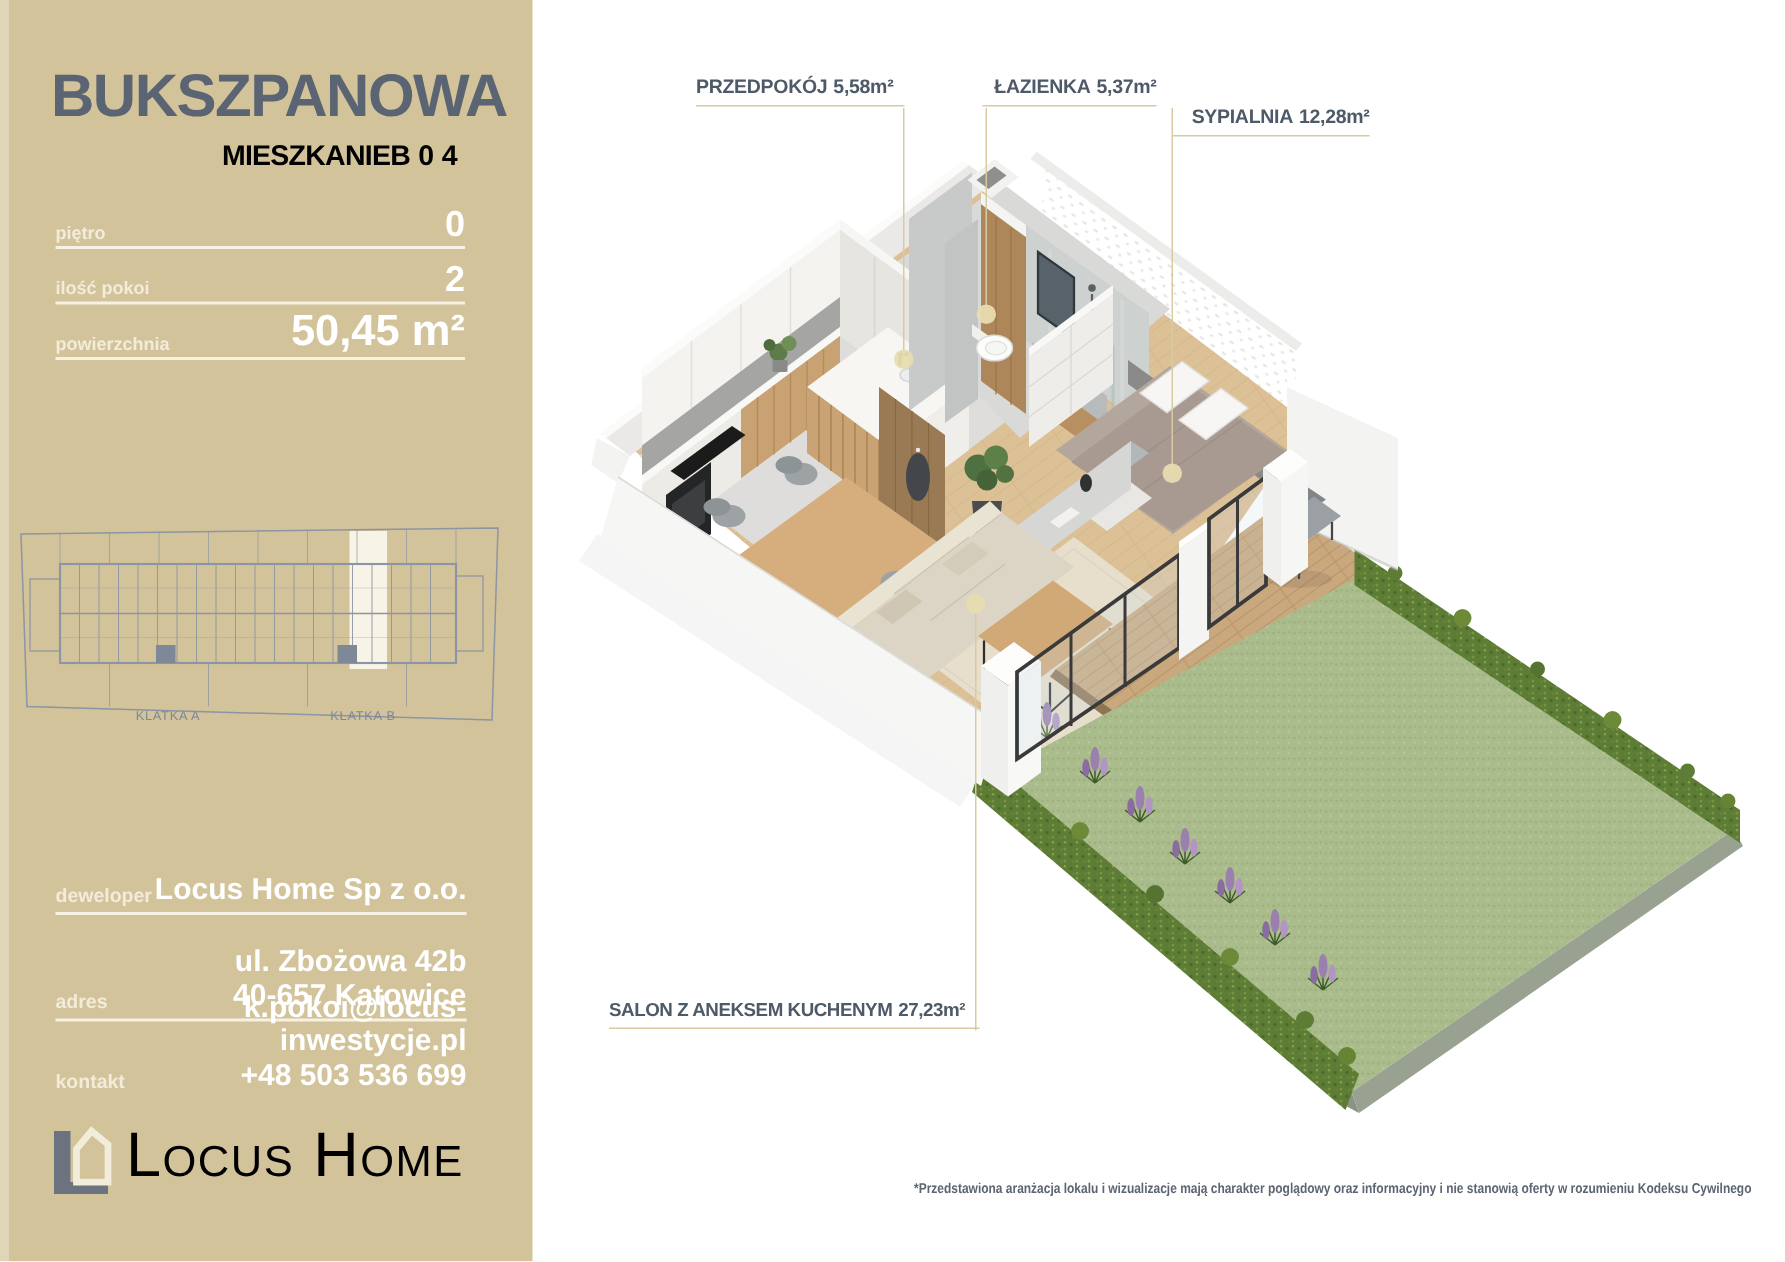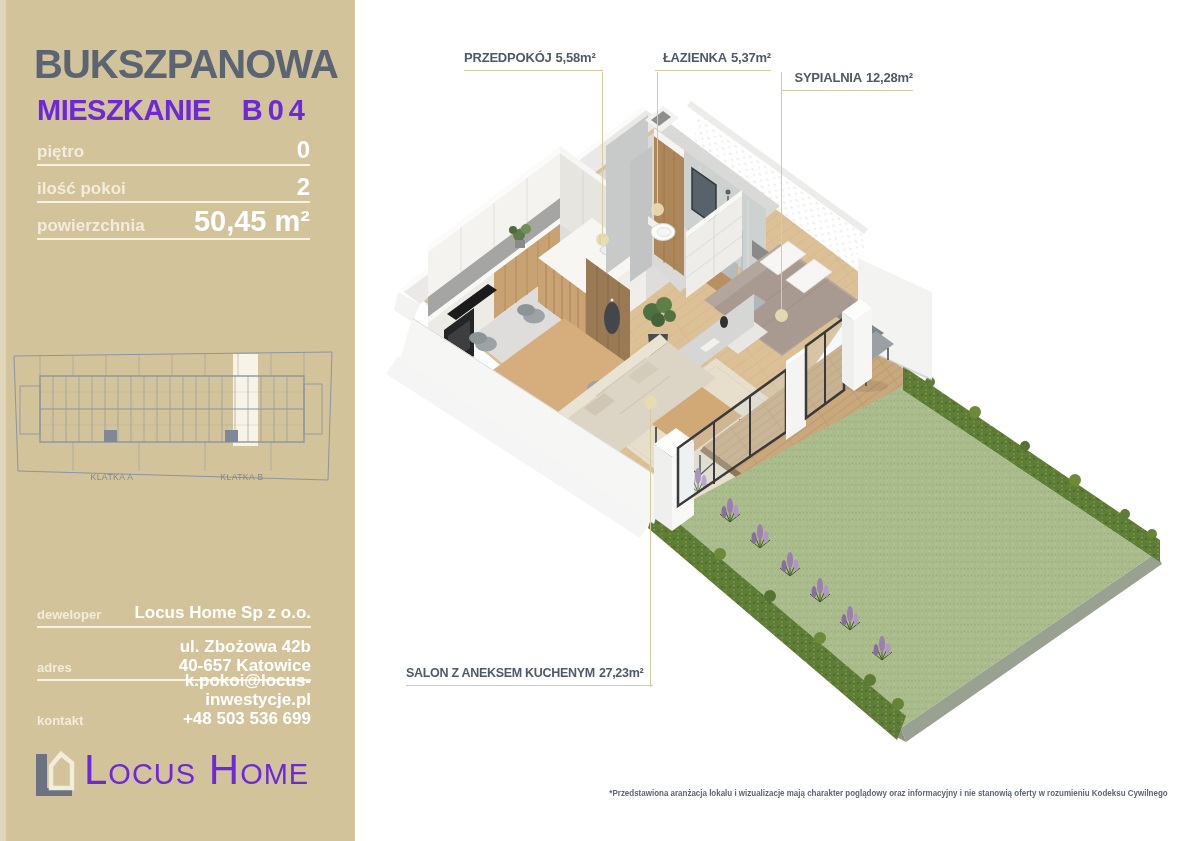--- a/index.html
+++ b/index.html
@@ -2,34 +2,34 @@
 <html><head>
 <meta charset="utf-8">
 <style>
   html,body{margin:0;padding:0;background:#fff;font-family:"Liberation Sans",sans-serif;}
   .page{position:relative;width:1190px;height:841px;overflow:hidden;background:#fff;}
 
   
   .sidebar{position:absolute;left:0;top:0;width:355px;height:841px;background:#d2c39a;}
   .sidebar-edge{position:absolute;left:0;top:0;width:6px;height:841px;background:rgba(255,255,255,.3);}
   .title{position:absolute;left:34px;top:42px;font-size:40px;font-weight:bold;color:#5b6472;letter-spacing:-1px;white-space:nowrap;}
-  .subtitle-row{position:absolute;left:37px;top:94px;width:273px;display:flex;justify-content:space-between;color:#6d28d9;font-weight:bold;font-size:29px;letter-spacing:-.5px;}
+  .subtitle-row{position:absolute;left:37px;top:94px;width:273px;display:flex;justify-content:flex-end;color:#000000;font-weight:bold;font-size:19px;letter-spacing:-.5px;}
   .unit-code{letter-spacing:5px;}
   .specs{position:absolute;left:37px;top:129px;width:273px;}
   .spec-row{height:37px;display:flex;justify-content:space-between;align-items:flex-end;border-bottom:2px solid #f6f1e2;padding-bottom:2px;box-sizing:border-box;}
-  .spec-label{font-size:17px;font-weight:bold;color:#f3ecda;}
+  .spec-label{font-size:12px;font-weight:bold;color:#f3ecda;}
   .spec-value{font-size:24px;font-weight:bold;color:#ffffff;line-height:.95;}
   .spec-value.big{font-size:29px;}
   .diagram-wrap{position:absolute;left:12px;top:350px;width:333px;height:136px;}
   .contact-row{position:absolute;left:37px;width:274px;display:flex;justify-content:space-between;align-items:flex-end;box-sizing:border-box;}
   .contact-row.u{border-bottom:2px solid #f6f1e2;padding-bottom:4px;}
   .contact-label{font-size:13px;font-weight:bold;color:#f3ecda;}
-  .contact-lines{text-align:right;font-size:17px;font-weight:bold;color:#ffffff;line-height:1.12;}
+  .contact-lines{text-align:right;font-size:20px;font-weight:bold;color:#ffffff;line-height:1.12;}
   .logo{position:absolute;left:34px;top:744px;display:flex;align-items:flex-start;}
-  .logo-word{font-variant:small-caps;font-size:42px;color:#6d28d9;letter-spacing:1px;line-height:52px;margin-left:6px;white-space:nowrap;}
+  .logo-word{font-variant:small-caps;font-size:42px;color:#000000;letter-spacing:1px;line-height:52px;margin-left:6px;white-space:nowrap;}
 
   
   .lbl{position:absolute;font-weight:bold;color:#4e5a67;font-size:13px;white-space:nowrap;border-bottom:1px solid #d8cba2;padding-bottom:5px;letter-spacing:-.2px;}
   .lbl .area{margin-left:4px;}
   .lbl.right{text-align:right;}
   .lbl.salon{font-size:12.5px;letter-spacing:-.3px;}
   .leader{position:absolute;width:1px;background:#d8cba2;}
   .dot{position:absolute;width:13px;height:13px;border-radius:50%;background:#e7dcb0;opacity:.95;}
   .disclaimer{position:absolute;right:22px;top:787px;font-size:9.5px;font-weight:bold;color:#5c6572;white-space:nowrap;transform:scaleX(.84);transform-origin:100% 50%;}
 </style>
@@ -446,21 +446,21 @@
               <line x1="259" y1="92" x2="259" y2="121"></line>
           </g>
           <rect x="92" y="80" width="13" height="12" fill="#7e8896" stroke="none"></rect>
           <rect x="213" y="80" width="13" height="12" fill="#7e8896" stroke="none"></rect>
         </g>
         <text x="100" y="130" font-size="8.5" fill="#7e8896" text-anchor="middle" letter-spacing="0.5" font-family="Liberation Sans, sans-serif">KLATKA A</text>
         <text x="230" y="130" font-size="8.5" fill="#7e8896" text-anchor="middle" letter-spacing="0.5" font-family="Liberation Sans, sans-serif">KLATKA B</text>
       </svg>
     </div>
 
-    <div class="contact-row u" style="top:598px;height:30px;">
+    <div class="contact-row u" style="top:580px;height:30px;">
       <span class="contact-label">deweloper</span>
       <span class="contact-lines">Locus Home Sp z o.o.</span>
     </div>
     <div class="contact-row u" style="top:634px;height:47px;">
       <span class="contact-label">adres</span>
       <span class="contact-lines">
         <span>ul. Zbożowa 42b</span><br>
         <span>40-657 Katowice</span>
       </span>
     </div>

